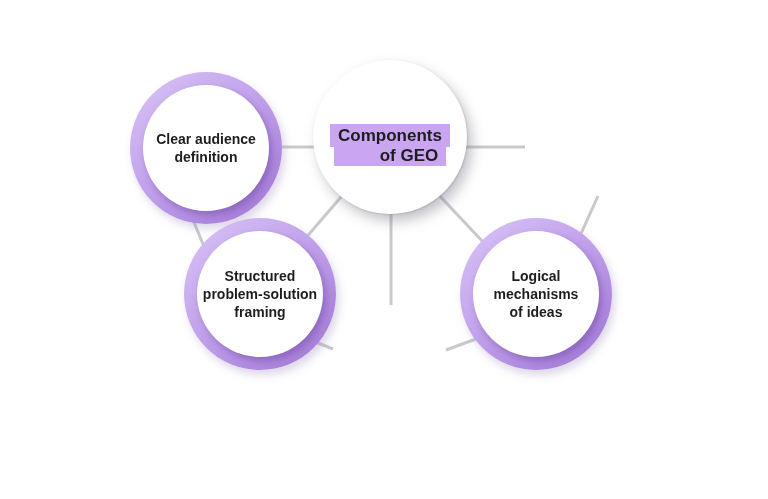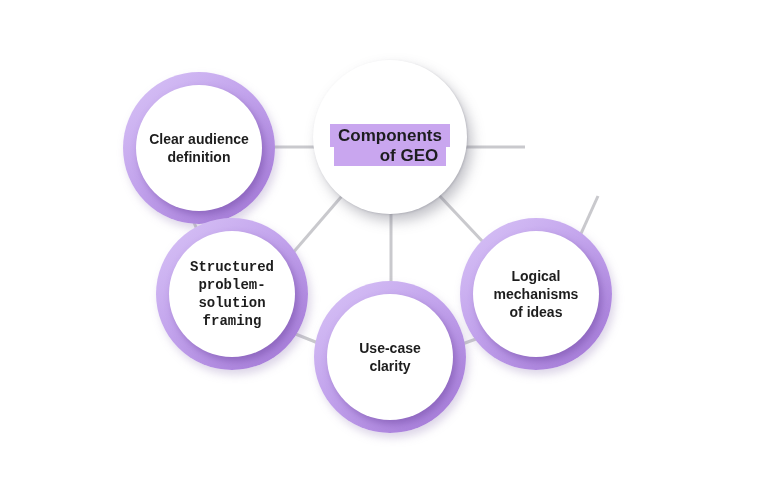--- a/index.html
+++ b/index.html
@@ -75,23 +75,23 @@
   }
   .node .node-label {
     white-space: pre-line;
     text-align: center;
     font-size: 14px;
     font-weight: bold;
     color: #1d1d1d;
     line-height: 1.3;
     padding: 0 4px;
   }
-  .node-tl { left: 123px; top: 72px; }
+  .node-tl { left: 130px; top: 72px; }
   .node-tr { left: 505px; top: 72px; }
-  .node-bl { left: 156px; top: 218px; font-family: Liberation Mono, monospace; }
+  .node-bl { left: 184px; top: 218px; }
   .node-br { left: 460px; top: 218px; }
   .node-bc { left: 314px; top: 281px; }
 </style>
 </head>
 <body>
 
 <div class="stage">
 
   <svg class="connectors" viewBox="0 0 768 499" xmlns="http://www.w3.org/2000/svg">
     <line x1="255" y1="147" x2="340" y2="147" stroke-width="3" stroke="#c9c9cd"></line>
@@ -121,26 +121,20 @@
 
 
   <div class="node node-bl">
     <div class="inner">
       <span class="node-label">Structured
 problem-solution
 framing</span>
     </div>
   </div>
 
-  <div class="node node-bc">
-    <div class="inner">
-      <span class="node-label">Use-case
-clarity</span>
-    </div>
-  </div>
 
   <div class="node node-br">
     <div class="inner">
       <span class="node-label">Logical
 mechanisms
 of ideas</span>
     </div>
   </div>
 
 </div>

